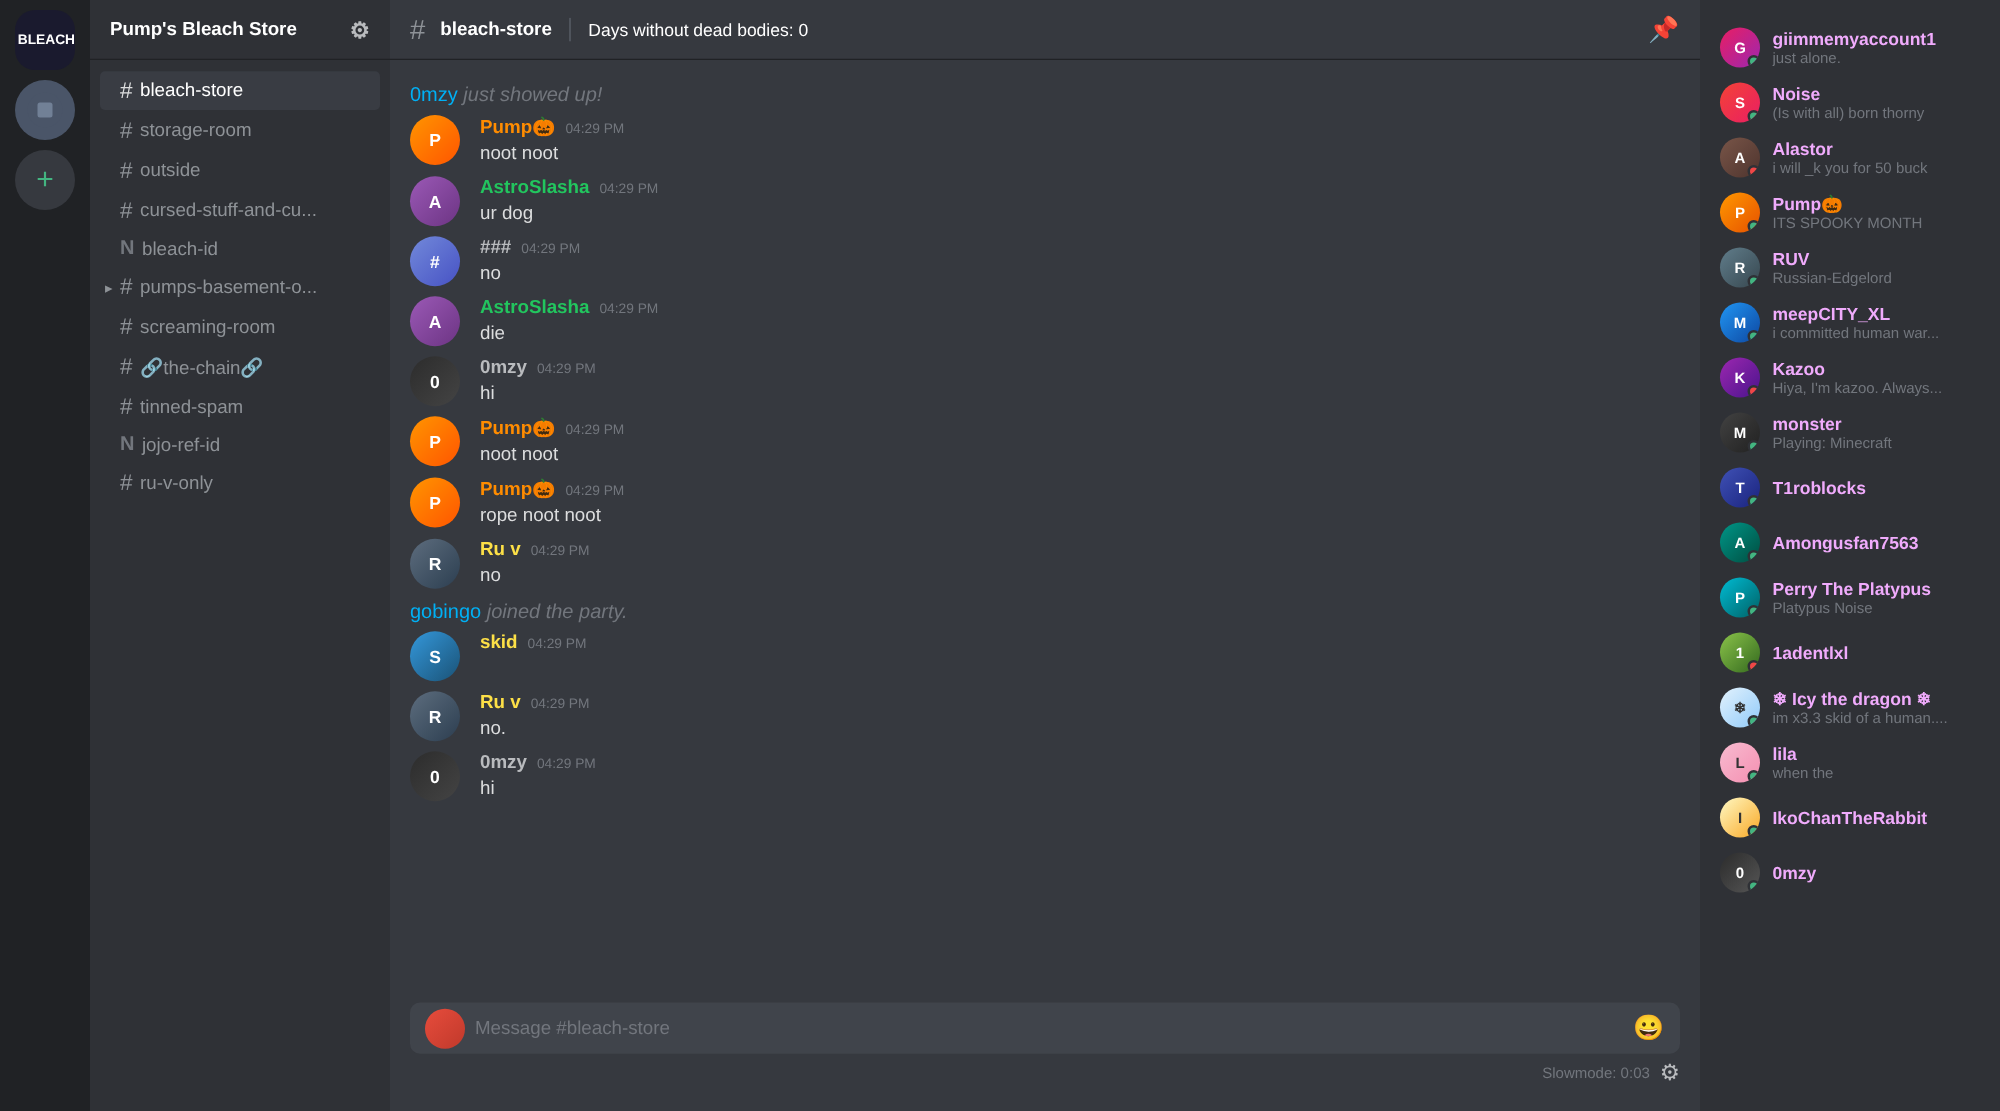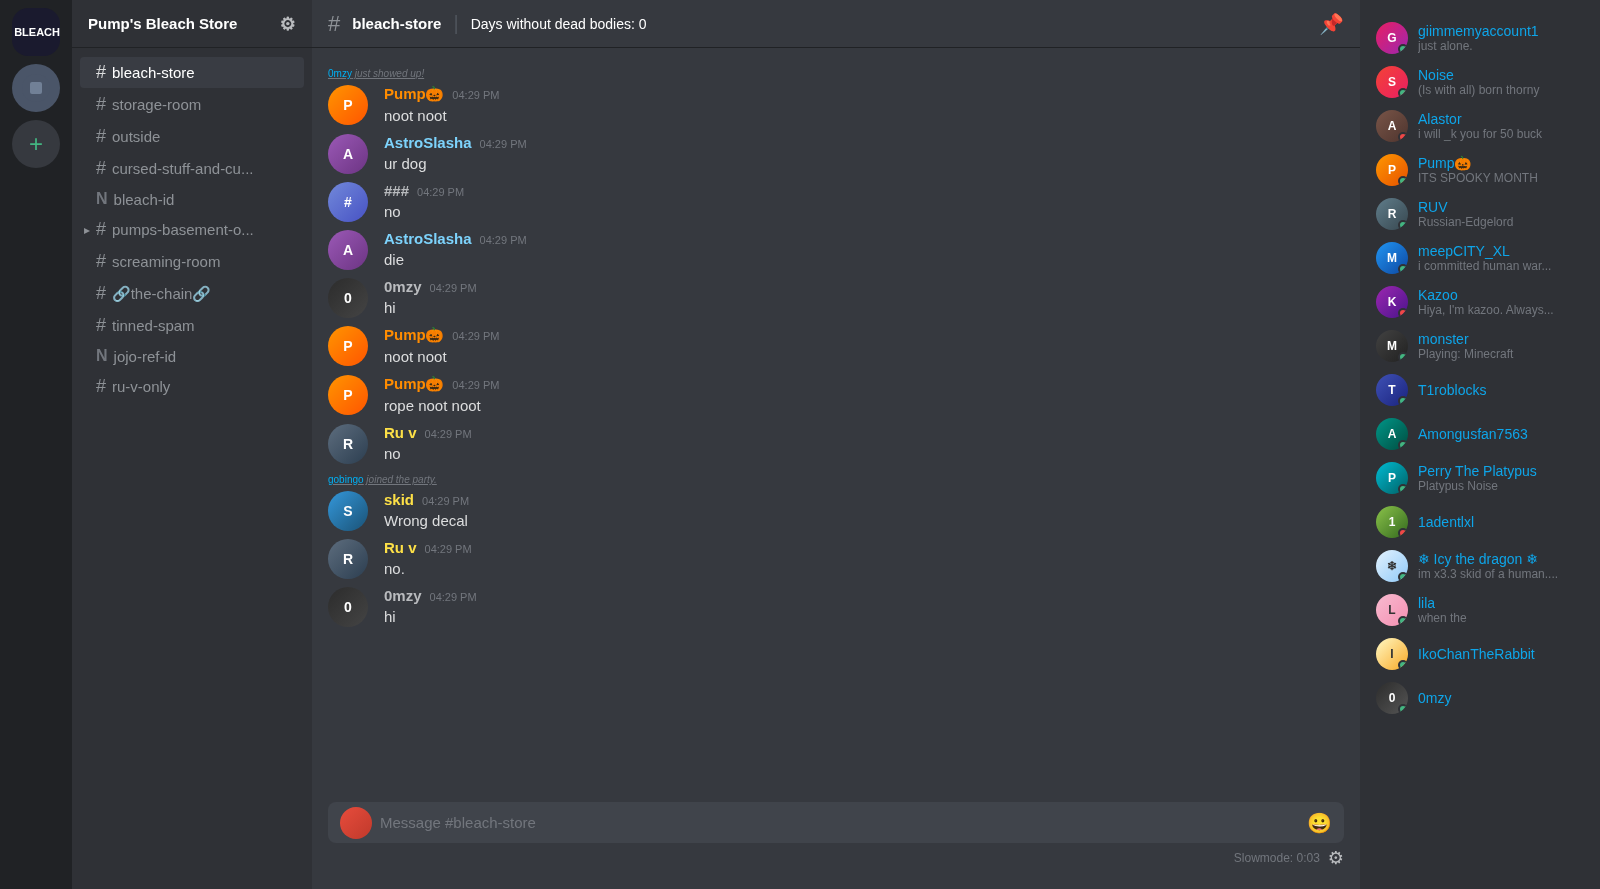--- a/index.html
+++ b/index.html
@@ -157,23 +157,22 @@
 
     
     .messages-area {
       flex: 1;
       overflow-y: auto;
       padding: 16px 0;
     }
     .system-message {
       padding: 4px 16px;
       color: #72767d;
-      font-size: 10px;
+      font-size: 16px;
       font-style: italic;
-      text-decoration: underline;
     }
     .system-message span { color: #00b0f4; font-style: normal; }
     .message-group {
       display: flex;
       padding: 2px 16px;
       gap: 16px;
       margin-bottom: 4px;
     }
     .avatar {
       width: 40px;
@@ -200,21 +199,21 @@
       align-items: baseline;
       gap: 8px;
       margin-bottom: 2px;
     }
     .message-author {
       font-weight: 600;
       font-size: 15px;
       color: #fff;
     }
     .message-author.orange { color: #ff8c00; }
-    .message-author.purple { color: #7dd3fc; }
+    .message-author.purple { color: #22c55e; }
     .message-author.blue { color: #fde047; }
     .message-author.gray { color: #b9bbbe; }
     .message-time {
       font-size: 11px;
       color: #72767d;
     }
     .message-text {
       font-size: 15px;
       color: #dcddde;
       line-height: 1.4;
@@ -309,22 +308,22 @@
       width: 10px;
       height: 10px;
       border-radius: 50%;
       border: 2px solid #2f3136;
     }
     .status-online { background: #43b581; }
     .status-dnd { background: #f04747; }
     .member-info { flex: 1; min-width: 0; }
     .member-name {
       font-size: 14px;
-      font-weight: 400;
-      color: #0ea5e9;
+      font-weight: 700;
+      color: #f0abfc;
       white-space: nowrap;
       overflow: hidden;
       text-overflow: ellipsis;
     }
     .member-status {
       font-size: 12px;
       color: #72767d;
       white-space: nowrap;
       overflow: hidden;
       text-overflow: ellipsis;
@@ -516,21 +515,20 @@
         </div>
       </div>
       <div class="system-message"><span>gobingo</span> joined the party.</div>
       <div class="message-group">
         <div class="avatar avatar-skid">S</div>
         <div class="message-content">
           <div class="message-header">
             <span class="message-author blue">skid</span>
             <span class="message-time">04:29 PM</span>
           </div>
-          <div class="message-text">Wrong decal</div>
         </div>
       </div>
       <div class="message-group">
         <div class="avatar avatar-ruv">R</div>
         <div class="message-content">
           <div class="message-header">
             <span class="message-author blue">Ru v</span>
             <span class="message-time">04:29 PM</span>
           </div>
           <div class="message-text">no.</div>

